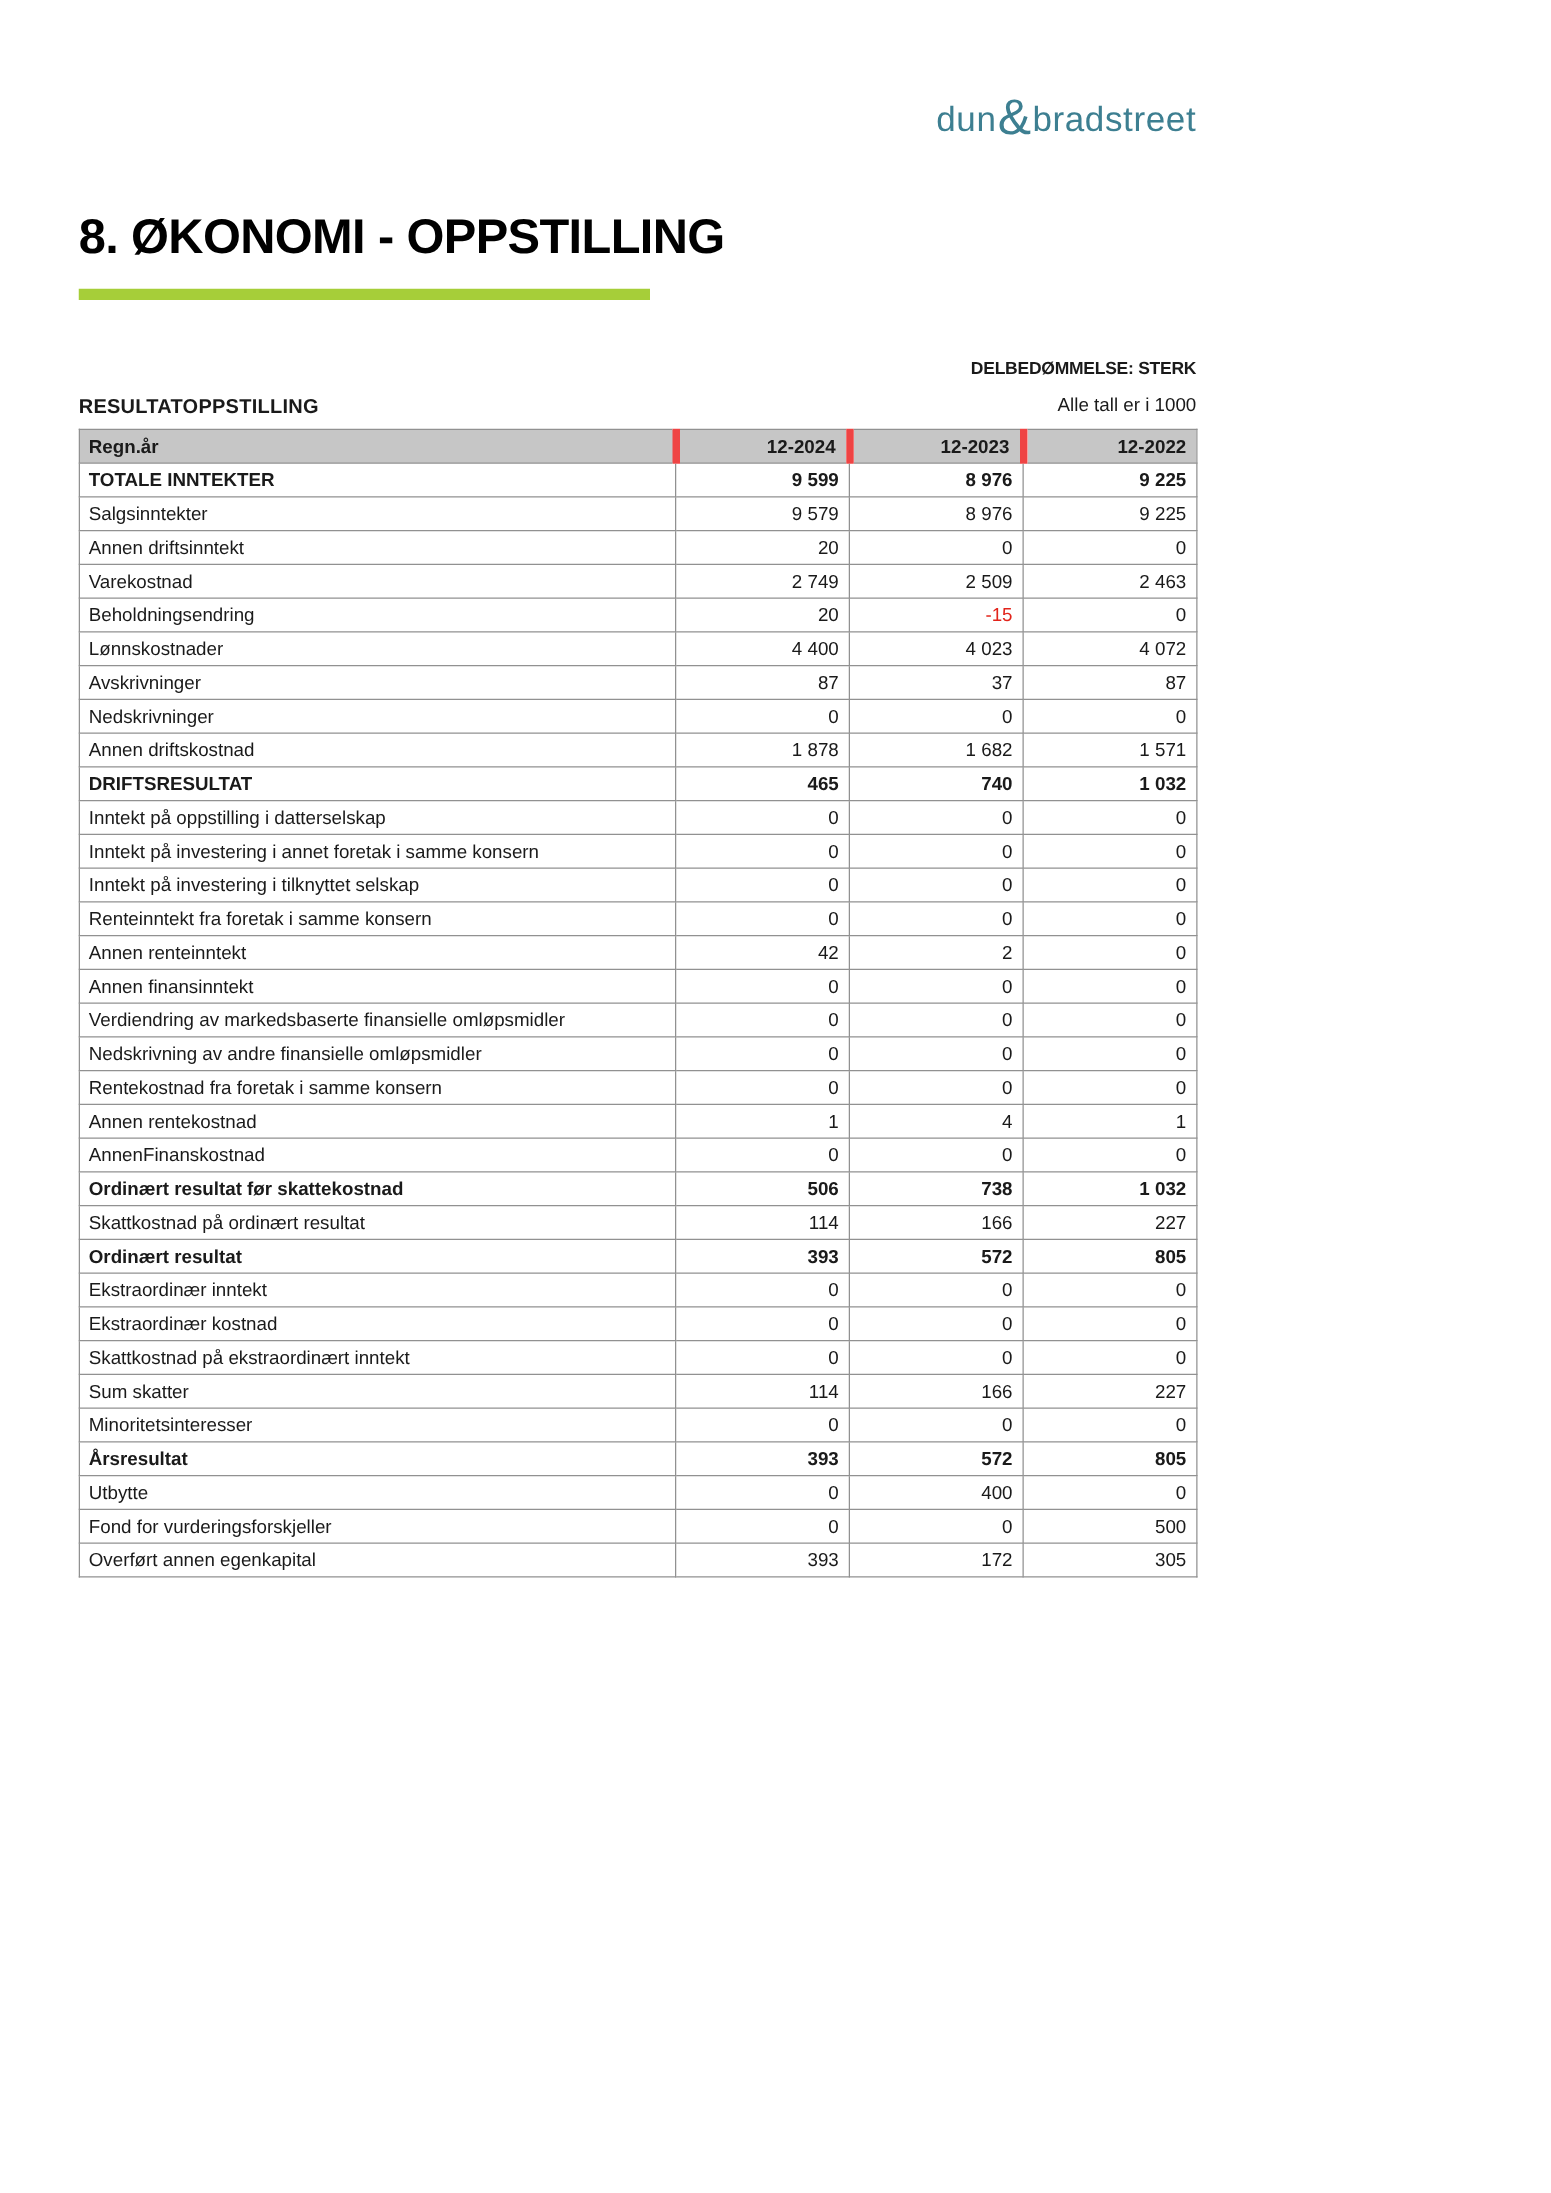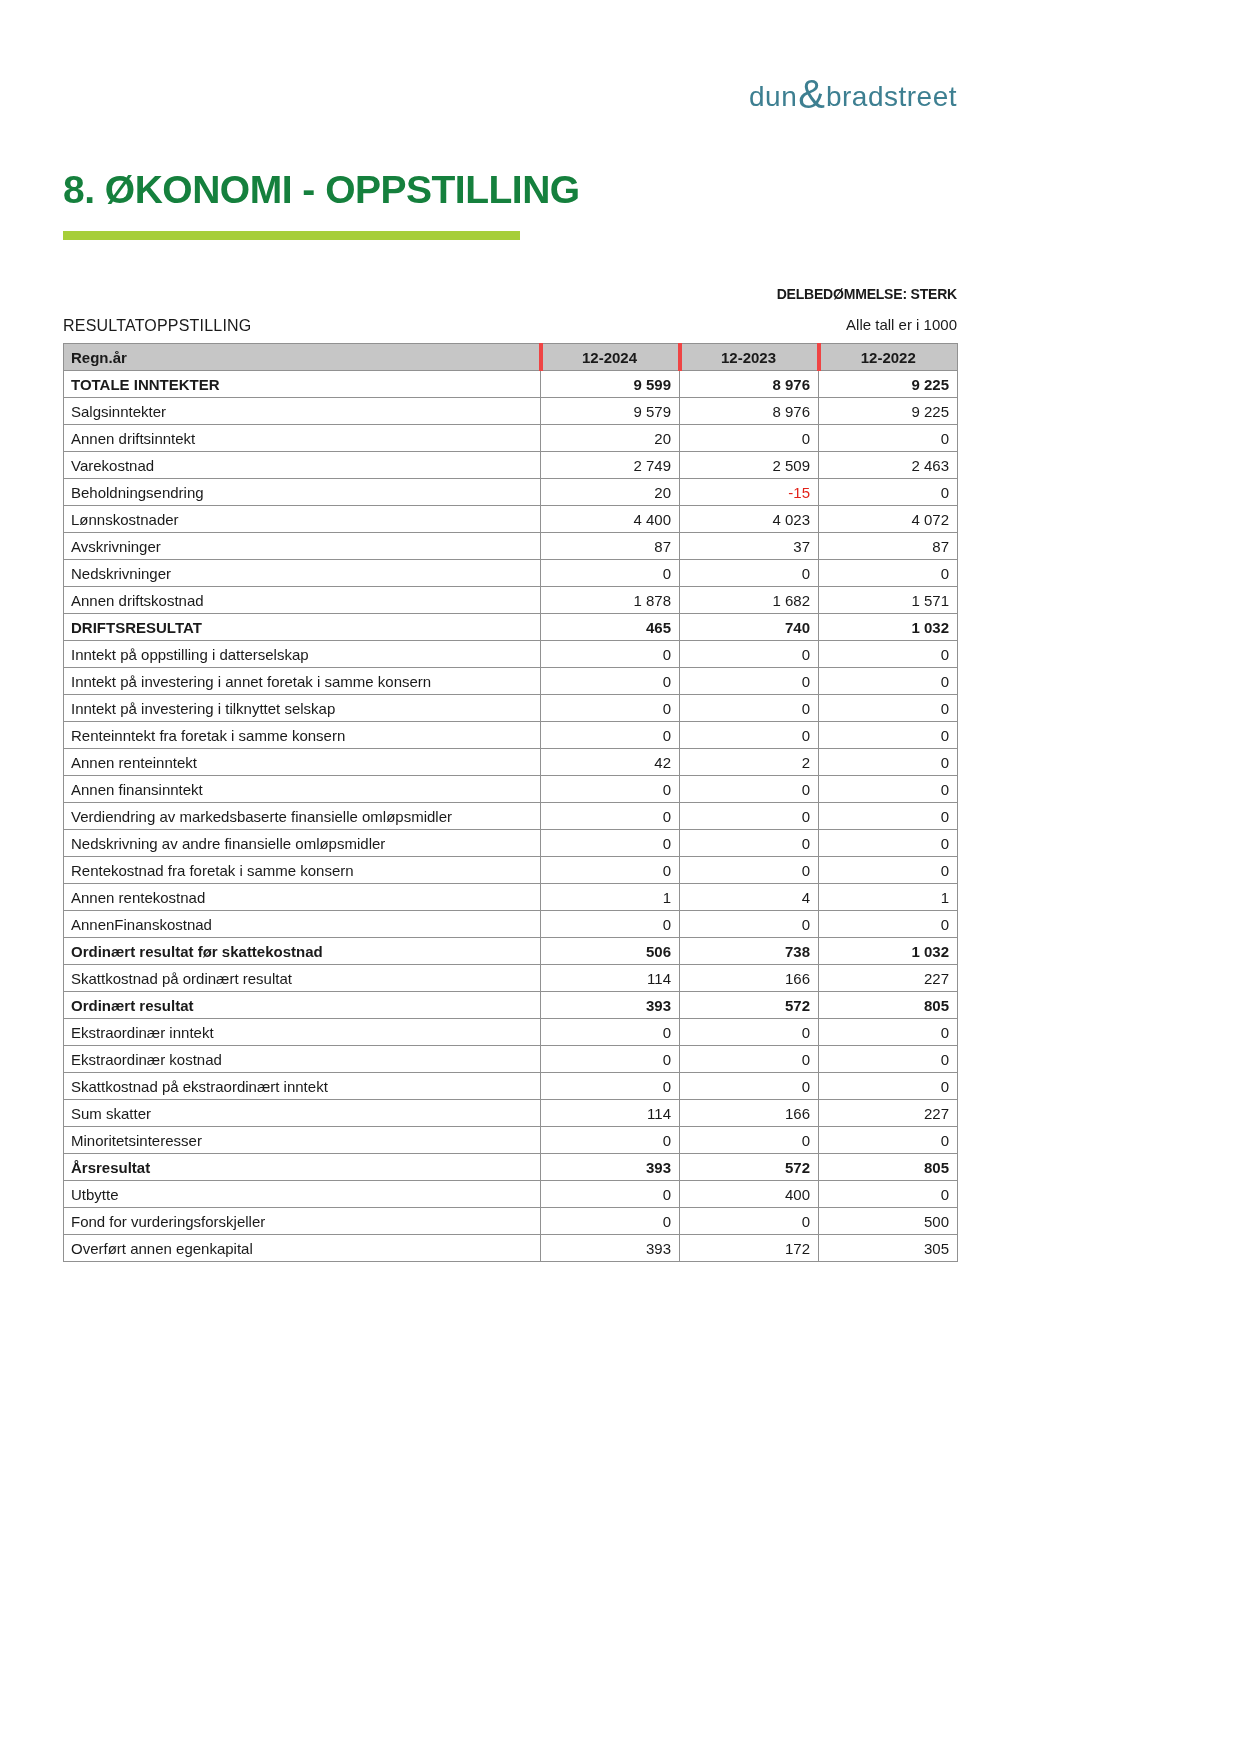--- a/index.html
+++ b/index.html
@@ -39,21 +39,21 @@
   .logo .word { font-size: 28px; letter-spacing: 0.5px; font-weight: 400; }
   .logo .amp { font-size: 40px; font-weight: 400; margin: 0 1px; position: relative; top: 2px; }
   
   .page-title {
     position: absolute;
     top: 168px;
     left: 0;
     font-size: 39px;
     font-weight: 800;
     letter-spacing: -0.5px;
-    color: #15803d;
+    color: #000000;
     white-space: nowrap;
   }
   .accent-bar {
     position: absolute;
     top: 231px;
     left: 0;
     width: 457px;
     height: 9px;
     background: var(--accent);
   }
@@ -74,21 +74,21 @@
     right: 0;
     font-size: 15px;
     text-align: right;
     white-space: nowrap;
   }
   .table-title {
     position: absolute;
     top: 317px;
     left: 0;
     font-size: 16px;
-    font-weight: 400;
+    font-weight: 700;
     letter-spacing: 0.2px;
     white-space: nowrap;
   }
   
   table.results {
     position: absolute;
     top: 343px;
     left: 0;
     width: 894px;
     border-collapse: collapse;
@@ -103,21 +103,21 @@
     height: 27px;
     overflow: hidden;
     white-space: nowrap;
   }
   table.results thead th {
     background: var(--head-bg);
     font-weight: 700;
     text-align: left;
   }
   table.results thead th.num-cell { text-align: right; }
-  table.results thead th:not(:first-child) { border-left: 4px solid #ef4444; text-align: center; }
+  table.results thead th:not(:first-child) { border-left: 6px solid #ef4444; }
   table.results td.num-cell { text-align: right; }
   table.results tr.bold-row td { font-weight: 700; }
   table.results td.neg { color: var(--neg); }
   
   .footer {
     position: absolute;
     top: 1671px;
     right: 0;
     font-size: 15px;
     text-align: right;

